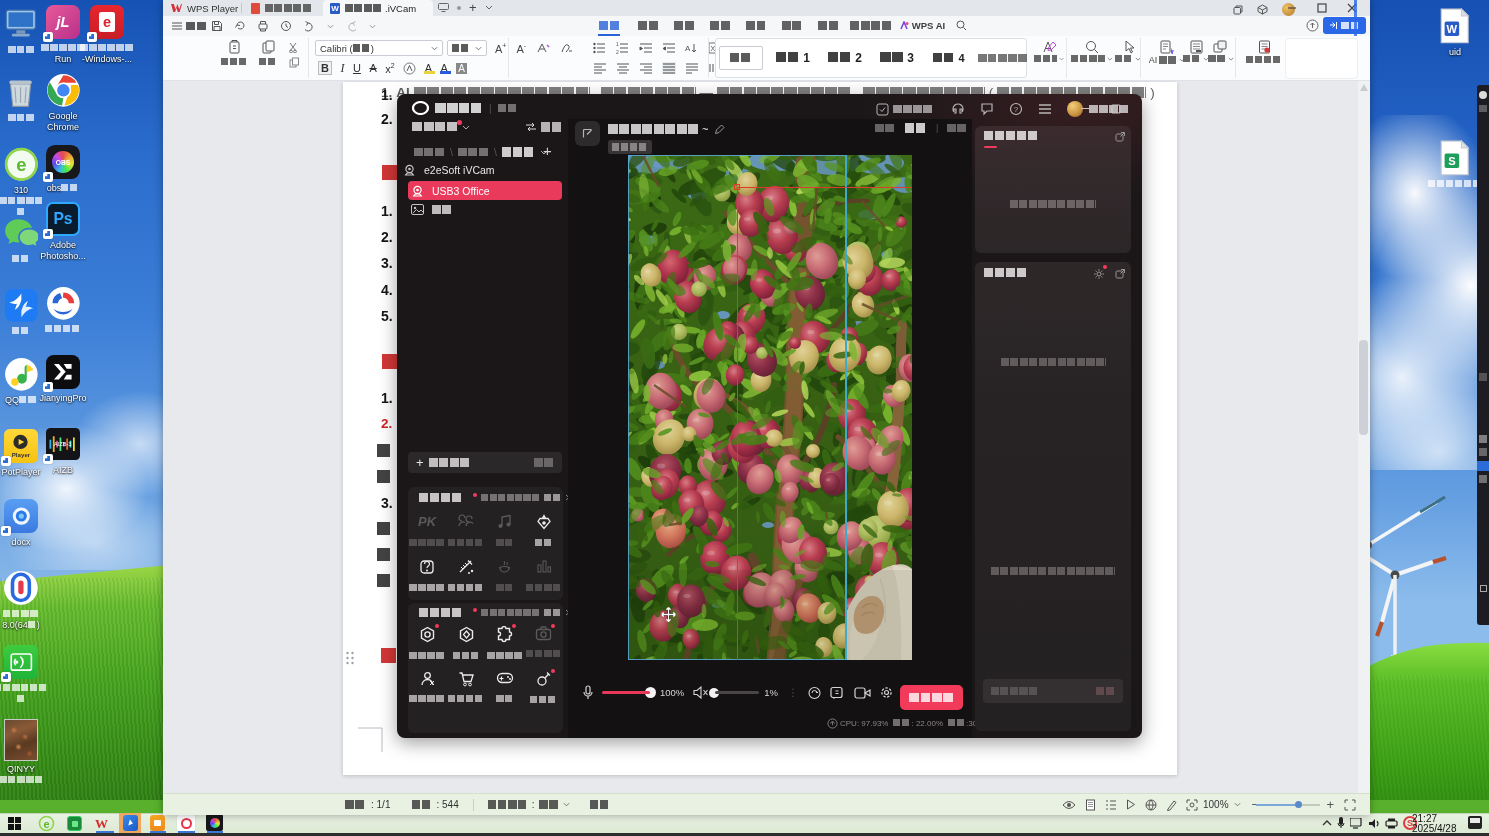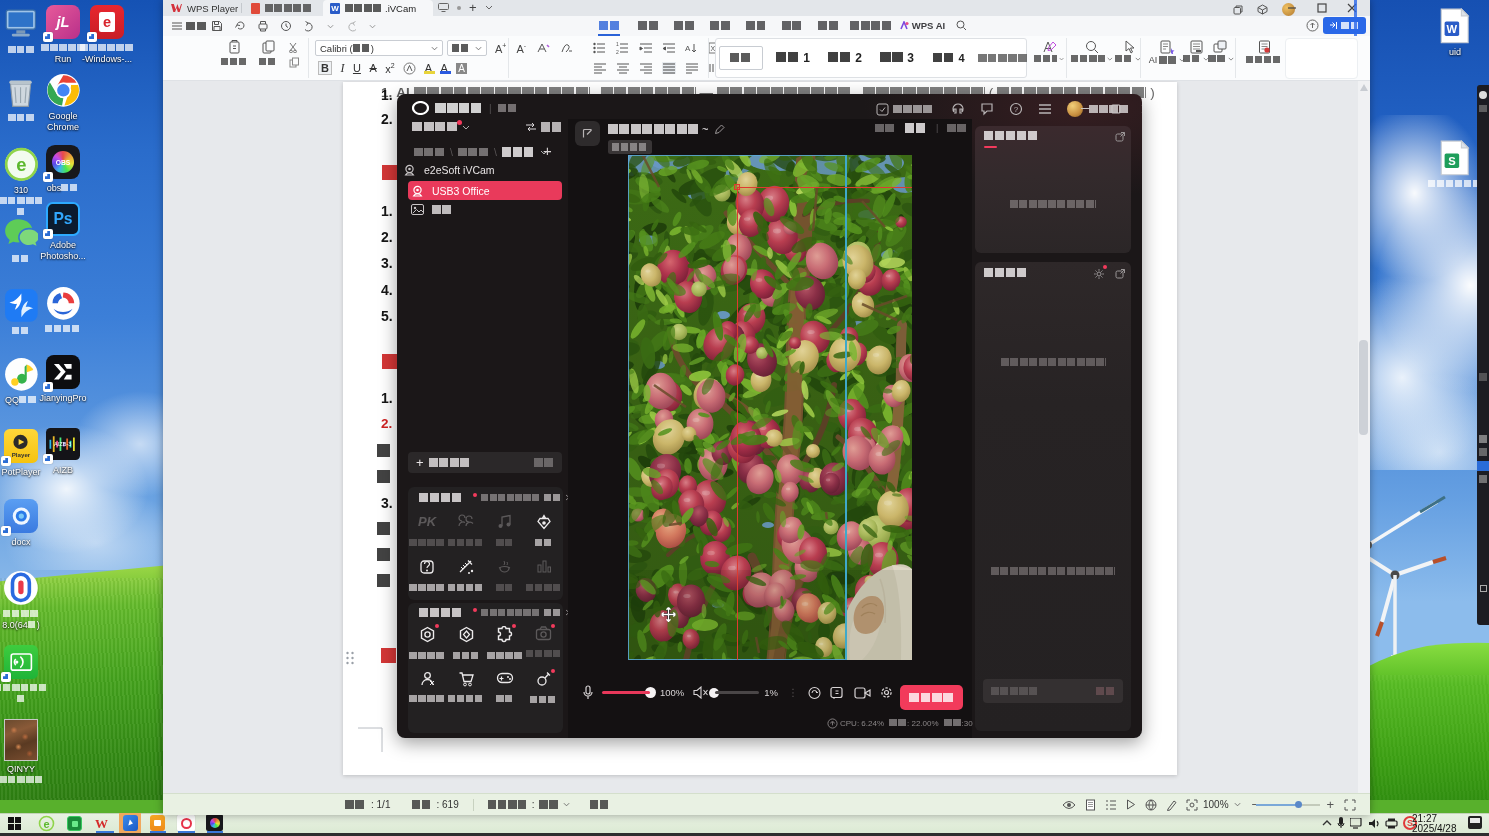--- a/index.html
+++ b/index.html
@@ -770,21 +770,21 @@
    <div class="ab" style="left:218px;top:567px"><i class="zh2" style="width:15px;height:15px;color:#cf2121"></i></div>
  </div>
 
  <div class="ab flex" style="left:0;top:793px;width:1207px;height:22px;background:#e9f1e3;border-top:1px solid #d4dfcc;font-size:10px;color:#333">
    <div class="flex" style="margin-left:182px;gap:6px">
         <i class="zh" style="--s:10px;width:20px;color:#333"></i>
         <span>: 1/1</span>
       </div>
    <div class="flex" style="margin-left:22px;gap:4px">
         <i class="zh" style="--s:10px;width:20px;color:#333"></i>
-        <span>: 619</span>
+        <span>: 544</span>
       </div>
    <div style="width:1px;height:12px;background:#c8d2c0;margin:0 14px"></div>
    <div class="flex" style="gap:4px">
         <i class="zh" style="--s:10px;width:40px;color:#333"></i>
         <span>:</span>
         <i class="zh" style="--s:10px;width:20px;color:#333"></i>
         <svg width="7" height="5" viewBox="0 0 8 5">
           <path d="M1 1 L4 4 L7 1" stroke="#666" fill="none"></path>
         </svg>
       </div>
@@ -2552,21 +2552,21 @@
  </div>
  <div class="ab" style="left:503px;top:591px;width:63px;height:25px;background:#F23B5B;border-radius:5px;display:flex;align-items:center;justify-content:center">
    <i class="zh" style="--s:11.5px;width:46px;color:#fff;font-weight:bold"></i>
  </div>
 
  <div class="ab flex" style="left:430px;top:624px;gap:2px;font-size:8px;color:#8a8687;white-space:nowrap">
    <svg width="11" height="11" viewBox="0 0 12 12">
         <circle cx="6" cy="6" r="5" fill="none" stroke="#8a8687"></circle>
         <path d="M4 6 a2 2 0 0 1 4 0 M6 4 v4" fill="none" stroke="#8a8687" stroke-width=".9"></path>
       </svg>
-   <span>CPU: 6.24%</span>
+   <span>CPU: 97.93%</span>
    <span style="margin-left:3px"><i class="zh" style="--s:9px;width:18px;color:#8a8687"></i>: 22.00%</span>
    <span style="margin-left:3px"><i class="zh" style="--s:9px;width:18px;color:#8a8687"></i>:30</span>
  </div>
 
  <div class="ab" style="left:578px;top:32px;width:156px;height:127px;border-radius:6px;background:linear-gradient(180deg,#3B2A2E 0%,#332a2c 40%,#2B2627 100%)"></div>
  <div class="ab flex" style="left:587px;top:37px;gap:4px">
    <i class="zh" style="--s:11px;width:55px;color:#f5f2f3;font-weight:bold"></i>
  </div>
  <div class="ab" style="left:587px;top:52px;width:13px;height:2px;background:#f23a5c;border-radius:1px"></div>
  <svg class="ab" style="left:718px;top:37px" width="11" height="11" viewBox="0 0 11 11">

